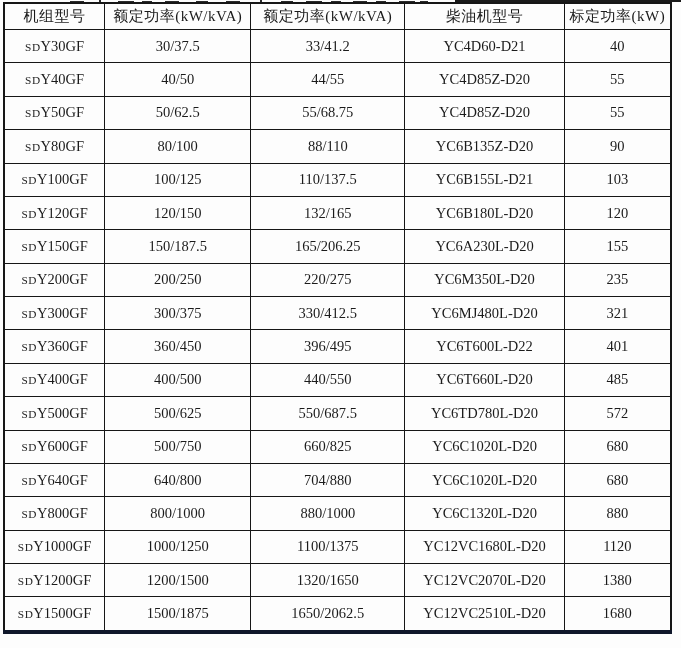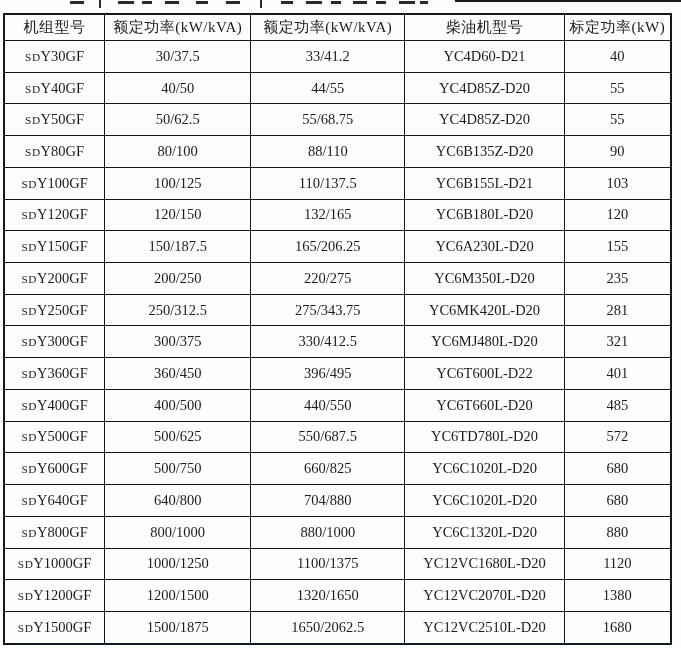--- a/index.html
+++ b/index.html
@@ -39,21 +39,21 @@
     left: 455px;
     width: 226px;
     height: 2px;
     background: #1a1a1a;
   }
 
   
   table.spec {
     position: absolute;
     left: 3px;
-    top: 13px;
+    top: 2px;
     width: 669px;
     height: 632px;
     border-collapse: collapse;
     table-layout: fixed;
     background: #fdfdfd;
   }
   table.spec col.c0 { width: 15.1%; }
   table.spec col.c1 { width: 21.9%; }
   table.spec col.c2 { width: 23.1%; }
   table.spec col.c3 { width: 23.9%; }
@@ -62,21 +62,21 @@
   table.spec th,
   table.spec td {
     border: 1px solid #161616;
     text-align: center;
     vertical-align: middle;
     padding: 0 2px;
     white-space: nowrap;
     overflow: hidden;
   }
   table.spec { border: 2px solid #161616; }
-  table.spec tbody tr:last-child td { border-bottom: 2px solid #0f172a; margin-top: 17px; }
+  table.spec tbody tr:last-child td { border-bottom: 4px solid #0f172a; margin-top: 17px; }
 
   table.spec th {
     height: 25px;
     font-size: 15px;
     font-weight: normal;
     letter-spacing: 0.5px;
   }
   table.spec td {
     height: 28px;
     font-size: 14.5px;
@@ -177,27 +177,20 @@
         <td>155</td>
       </tr>
       <tr>
         <td><span class="sd-prefix">SD</span>Y200GF</td>
         <td>200/250</td>
         <td>220/275</td>
         <td>YC6M350L-D20</td>
         <td>235</td>
       </tr>
       <tr>
-        <td><span class="sd-prefix">SD</span>Y250GF</td>
-        <td>250/312.5</td>
-        <td>275/343.75</td>
-        <td>YC6MK420L-D20</td>
-        <td>281</td>
-      </tr>
-      <tr>
         <td><span class="sd-prefix">SD</span>Y300GF</td>
         <td>300/375</td>
         <td>330/412.5</td>
         <td>YC6MJ480L-D20</td>
         <td>321</td>
       </tr>
       <tr>
         <td><span class="sd-prefix">SD</span>Y360GF</td>
         <td>360/450</td>
         <td>396/495</td>

